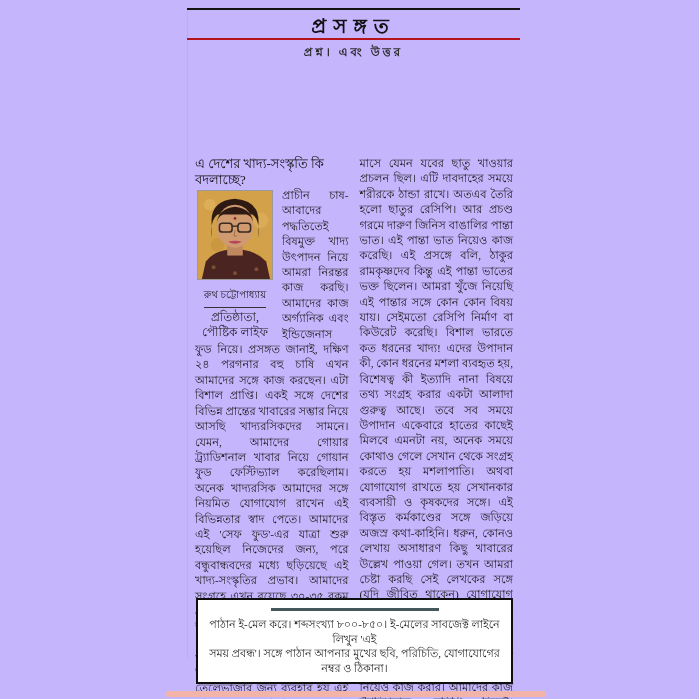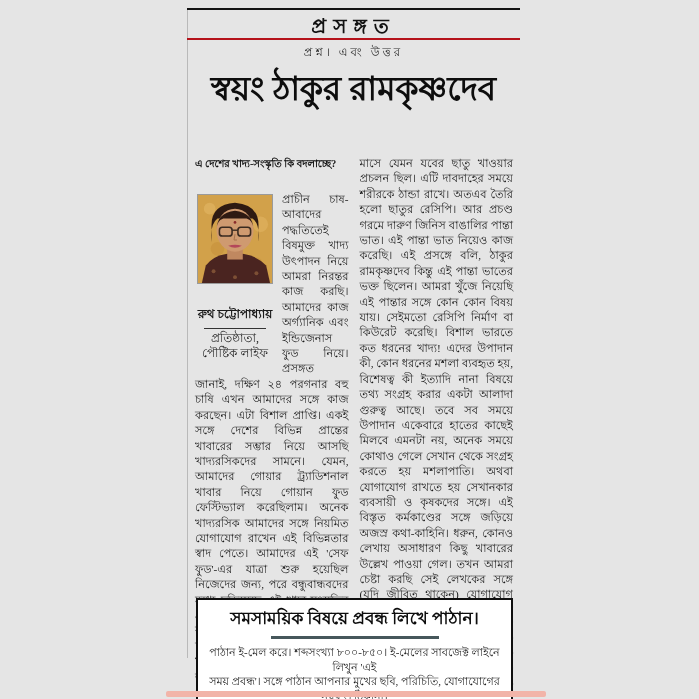--- a/index.html
+++ b/index.html
@@ -4,67 +4,67 @@
 <style>
   * { margin: 0; padding: 0; box-sizing: border-box; }
   html, body { width: 699px; height: 699px; }
   body {
     background: #ffffff;
     font-family: "Liberation Serif", "DejaVu Serif", serif;
     color: #1a1a1a;
     position: relative;
     overflow: hidden;
   }
-  .page { position: absolute; inset: 0; background: #e5e5e5; }
+  .page { position: absolute; inset: 0; background: #c4b5fd; }
 
   .vline {
     position: absolute; left: 187px; top: 10px;
     width: 1px; height: 648px; background: #b9b9b9;
   }
 
   .content { position: absolute; left: 187px; top: 0; width: 333px; }
 
   .top-rule { position: absolute; left: 0; top: 8px; width: 333px; height: 2px; background: #141414; }
 
   .section-title {
     position: absolute; left: 0; top: 11px; width: 333px;
     text-align: center; font-size: 20px; font-weight: bold;
     letter-spacing: 7px; color: #111;
   }
   .red-rule { position: absolute; left: 0; top: 38px; width: 333px; height: 2px; background: #b5121b; }
 
   .subtitle {
     position: absolute; left: 0; top: 44px; width: 333px;
-    text-align: center; font-size: 11.5px; font-weight: normal;
+    text-align: center; font-size: 11.5px; font-weight: bold;
     letter-spacing: 3px; color: #2b2b2b;
   }
 
   .headline {
     position: absolute; left: 0; top: 68px; width: 333px;
     text-align: center; font-size: 33px; line-height: 42px;
     font-weight: bold; color: #0d0d0d;
   }
 
   .columns {
     position: absolute; left: 8px; top: 156px; width: 318px;
     display: flex; gap: 11px;
   }
   .col { width: 50%; }
 
   .lead-q {
-    font-size: 10px; font-weight: bold; line-height: 16px;
-    margin-bottom: 20px; color: #111;
+    font-size: 13px; font-weight: normal; line-height: 16px;
+    margin-bottom: 0; color: #111;
   }
 
   .figure { float: left; width: 80px; margin: 2px 7px 2px 0; text-align: center; }
   .photo {
     width: 76px; height: 90px; border: 1px solid #9a9a9a;
     display: block; margin: 0 auto;
   }
-  .cap-name { font-size: 12px; font-weight: bold; margin-top: 21px; white-space: nowrap; }
+  .cap-name { font-size: 10px; font-weight: normal; margin-top: 7px; white-space: nowrap; }
   .cap-rule { width: 62px; height: 1px; background: #333; margin: 3px auto 2px; }
   .cap-role, .cap-org { font-size: 12px; color: #222; line-height: 15px; }
 
   .body-text {
     font-size: 11.3px; line-height: 15.4px; text-align: justify;
     color: #1c1c1c;
   }
 
   .subbox {
     position: absolute; left: 196px; top: 598px; width: 317px;
@@ -90,21 +90,21 @@
   <div class="content">
 
     <div class="top-rule"></div>
 
     <div class="section-title">প্রসঙ্গত</div>
 
     <div class="red-rule"></div>
 
     <div class="subtitle">প্রশ্ন। এবং উত্তর</div>
 
-    <h1 class="headline"><span>স্বয়ং ঠাকুর রামকৃষ্ণদেব</span><br></h1>
+    <h1 class="headline"><br></h1>
 
     <div class="columns">
 
       <div class="col">
         <div class="lead-q">এ দেশের খাদ্য-সংস্কৃতি কি বদলাচ্ছে?</div>
 
         <figure class="figure">
           <svg class="photo" viewBox="0 0 76 90" xmlns="http://www.w3.org/2000/svg" preserveAspectRatio="none">
             <rect x="0" y="0" width="76" height="90" fill="#d8a851"></rect>
             <rect x="0" y="0" width="76" height="90" fill="#c89440" opacity="0.35"></rect>
@@ -147,20 +147,19 @@
 
       <div class="col">
         <div class="body-text">মাসে যেমন যবের ছাতু খাওয়ার প্রচলন ছিল। এটি দাবদাহের সময়ে শরীরকে ঠান্ডা রাখে। অতএব তৈরি হলো ছাতুর রেসিপি। আর প্রচণ্ড গরমে দারুণ জিনিস বাঙালির পান্তা ভাত। এই পান্তা ভাত নিয়েও কাজ করেছি। এই প্রসঙ্গে বলি, ঠাকুর রামকৃষ্ণদেব কিন্তু এই পান্তা ভাতের ভক্ত ছিলেন। আমরা খুঁজে নিয়েছি এই পান্তার সঙ্গে কোন কোন বিষয় যায়। সেইমতো রেসিপি নির্মাণ বা কিউরেট করেছি। বিশাল ভারতে কত ধরনের খাদ্য! এদের উপাদান কী, কোন ধরনের মশলা ব্যবহৃত হয়, বিশেষত্ব কী ইত্যাদি নানা বিষয়ে তথ্য সংগ্রহ করার একটা আলাদা গুরুত্ব আছে। তবে সব সময়ে উপাদান একেবারে হাতের কাছেই মিলবে এমনটা নয়, অনেক সময়ে কোথাও গেলে সেখান থেকে সংগ্রহ করতে হয় মশলাপাতি। অথবা যোগাযোগ রাখতে হয় সেখানকার ব্যবসায়ী ও কৃষকদের সঙ্গে। এই বিস্তৃত কর্মকাণ্ডের সঙ্গে জড়িয়ে অজস্র কথা-কাহিনি। ধরুন, কোনও লেখায় অসাধারণ কিছু খাবারের উল্লেখ পাওয়া গেল। তখন আমরা চেষ্টা করছি সেই লেখকের সঙ্গে (যদি জীবিত থাকেন) যোগাযোগ করে, তাঁর উল্লিখিত রেসিপিটি নির্মাণ করতে। তাঁর কাছ থেকে খাদ্য-সংস্কৃতি বিষয়ে কিছু জেনে নিতে। ঠাকুরবাড়ির রান্না নিয়ে কাজ হয়েছে। ইচ্ছে আছে উত্তর-পূর্বাঞ্চল নিয়েও কাজ করার। আমাদের কাজ ট্র্যাডিশনাল রেসিপি নিয়েই। আজকাল মানুষ আবার পুরোনো জিনিসেই ফিরে আসছেন এবং আস্থা রাখছেন।</div>
 
       </div>
 
     </div>
   </div>
 
   <div class="subbox">
-    <div class="subbox-title">সমসাময়িক বিষয়ে প্রবন্ধ লিখে পাঠান।</div>
     <div class="subbox-underline"></div>
     <div class="subbox-body"><span>পাঠান ই-মেল করে। শব্দসংখ্যা ৮০০-৮৫০। ই-মেলের সাবজেক্ট লাইনে লিখুন 'এই</span><br><span>সময় প্রবন্ধ'। সঙ্গে পাঠান আপনার মুখের ছবি, পরিচিতি, যোগাযোগের নম্বর ও ঠিকানা।</span><br></div>
   </div>
 
   <div class="pink-band"></div>
 
 </div>
 
 </body></html>

